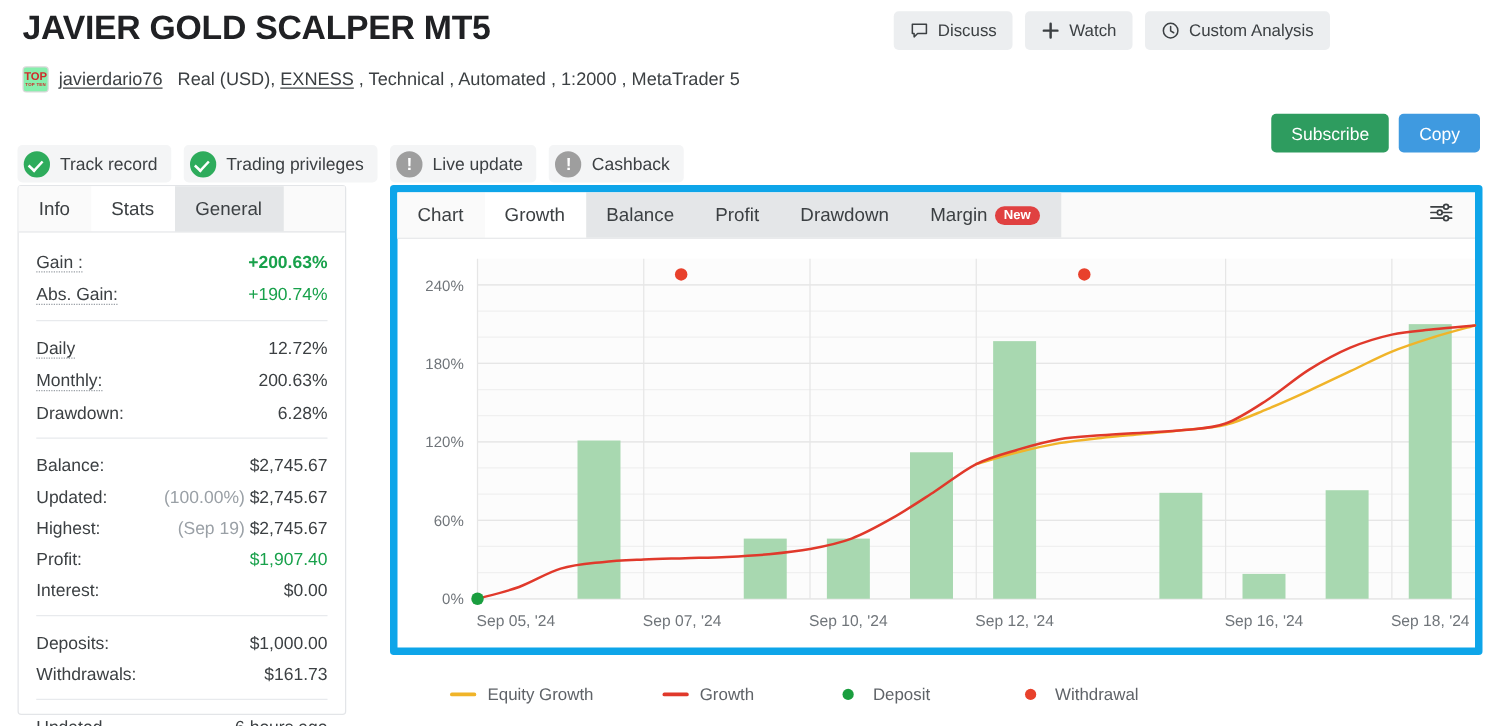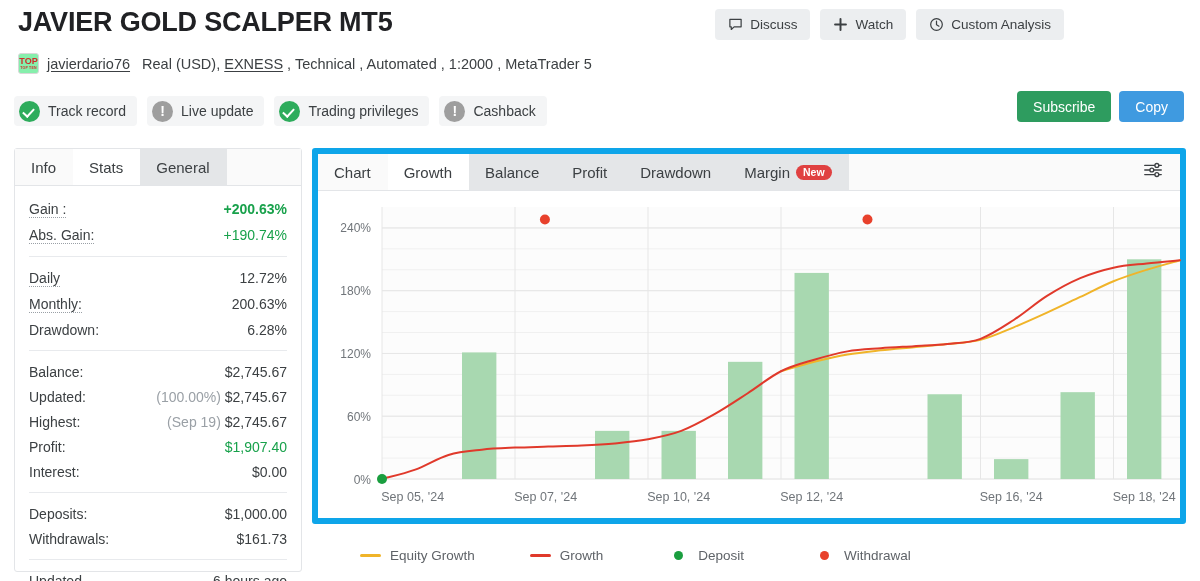--- a/index.html
+++ b/index.html
@@ -44,21 +44,21 @@
     text-underline-offset: 2px; cursor: pointer; margin-right: 12px;
   }
   .brokermeta { font-size: 14.5px; color: #3c4043; white-space: nowrap; }
   .brokermeta .ul { text-decoration: underline; text-underline-offset: 2px; cursor: pointer; }
 
   
   .chips { position: absolute; left: 14px; top: 96px; display: flex; gap: 10px; }
   .chip {
     display: flex; align-items: center; gap: 8px;
     background: #f4f5f6; border-radius: 4px; height: 30px; padding: 0 11px 0 5px;
-    font-size: 14px; color: #3c4043; cursor: pointer; white-space: nowrap;
+    font-size: 14px; color: #3c4043; cursor: pointer; white-space: nowrap; margin-top: 20px;
   }
   .cdot { width: 21px; height: 21px; border-radius: 50%; flex: none; position: relative; }
   .cdot.ok { background: #2eac5c; }
   .cdot.warn { background: #9e9e9e; }
   .cdot.ok::after {
     content: ""; position: absolute; left: 5.5px; top: 5px;
     width: 5px; height: 9px; border: solid #fff; border-width: 0 2px 2px 0;
     transform: rotate(43deg);
   }
   .cdot.warn::after {
@@ -69,21 +69,21 @@
   .cta button {
     height: 31px; padding: 0 16px; border: none; border-radius: 4px;
     color: #fff; font-size: 14px; cursor: pointer;
     font-family: "Liberation Sans", sans-serif;
   }
   .btn-sub { background: #2e9c5f; }
   .btn-copy { background: #3f9ae0; }
 
   
   .left-panel {
-    position: absolute; left: 14px; top: 148px; width: 288px; height: 424px;
+    position: absolute; left: 14px; top: 148px; width: 263px; height: 424px;
     background: #fff; border: 1px solid #e3e5e8; border-radius: 3px;
   }
   .right-panel {
     position: absolute; left: 312px; top: 148px; width: 874px; height: 376px;
     background: #fff; border: 6px solid #0ea5e9; border-radius: 3px;
   }
 
   
   .tabbar { display: flex; height: 37px; background: #fafafa; border-bottom: 1px solid #e3e5e8; }
   .tab {
@@ -169,26 +169,26 @@
       <span>Real (USD), </span><span class="ul">EXNESS</span><span> , Technical , Automated , 1:2000 , MetaTrader 5</span>
     </div>
   </div>
 
   <div class="chips">
     <div class="chip">
       <span class="cdot ok"></span>
       <span>Track record</span>
     </div>
     <div class="chip">
+      <span class="cdot ok"></span>
+      <span>Trading privileges</span>
+    </div>
+    <div class="chip">
       <span class="cdot warn"></span>
       <span>Live update</span>
-    </div>
-    <div class="chip">
-      <span class="cdot ok"></span>
-      <span>Trading privileges</span>
     </div>
     <div class="chip">
       <span class="cdot warn"></span>
       <span>Cashback</span>
     </div>
   </div>
 
   <div class="cta">
     <button class="btn-sub">Subscribe</button>
     <button class="btn-copy">Copy</button>

